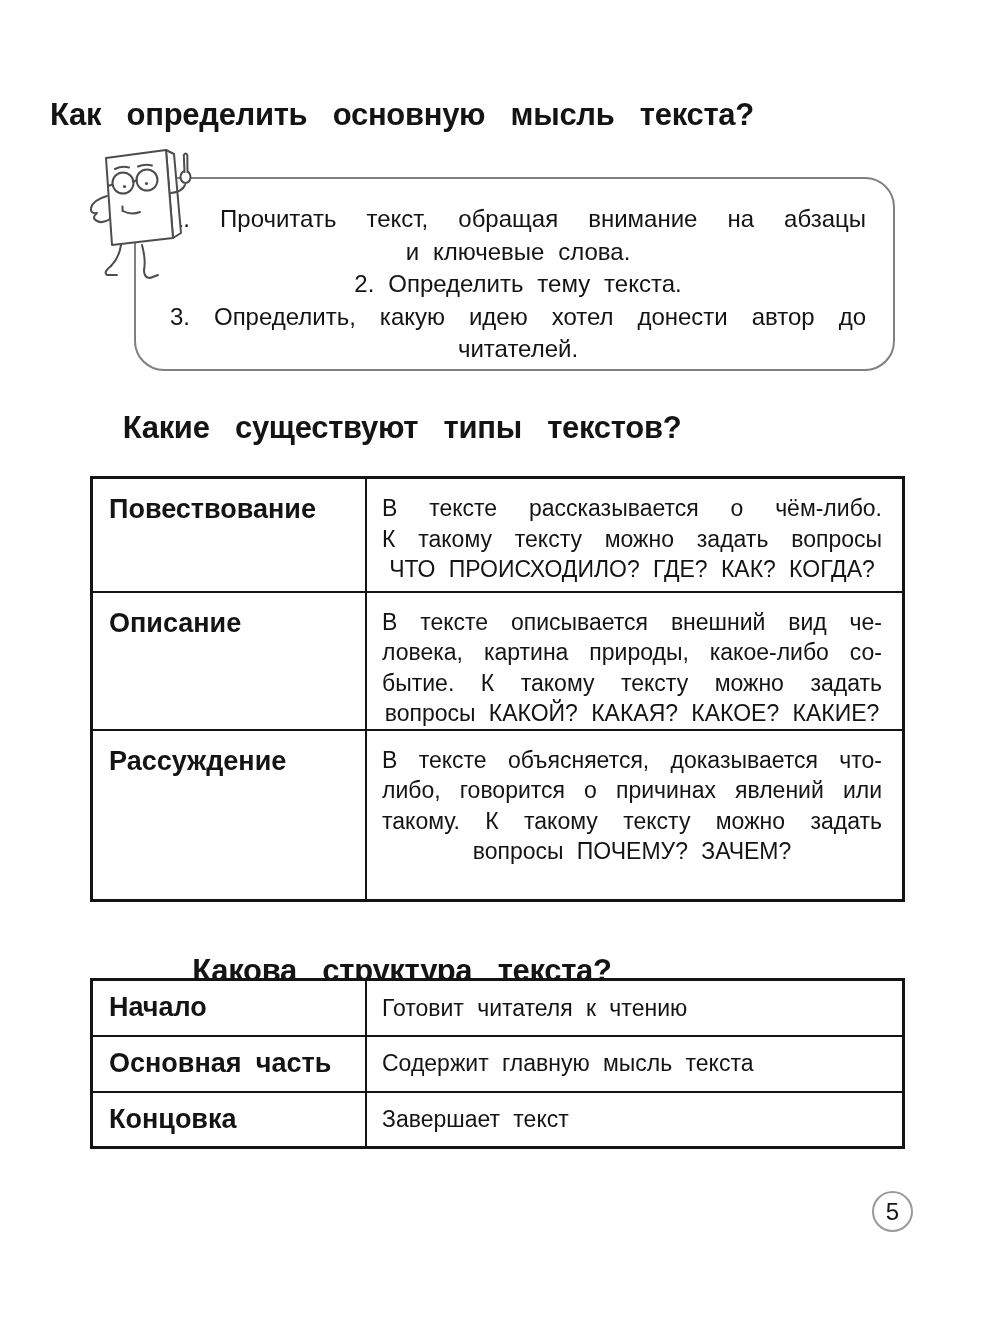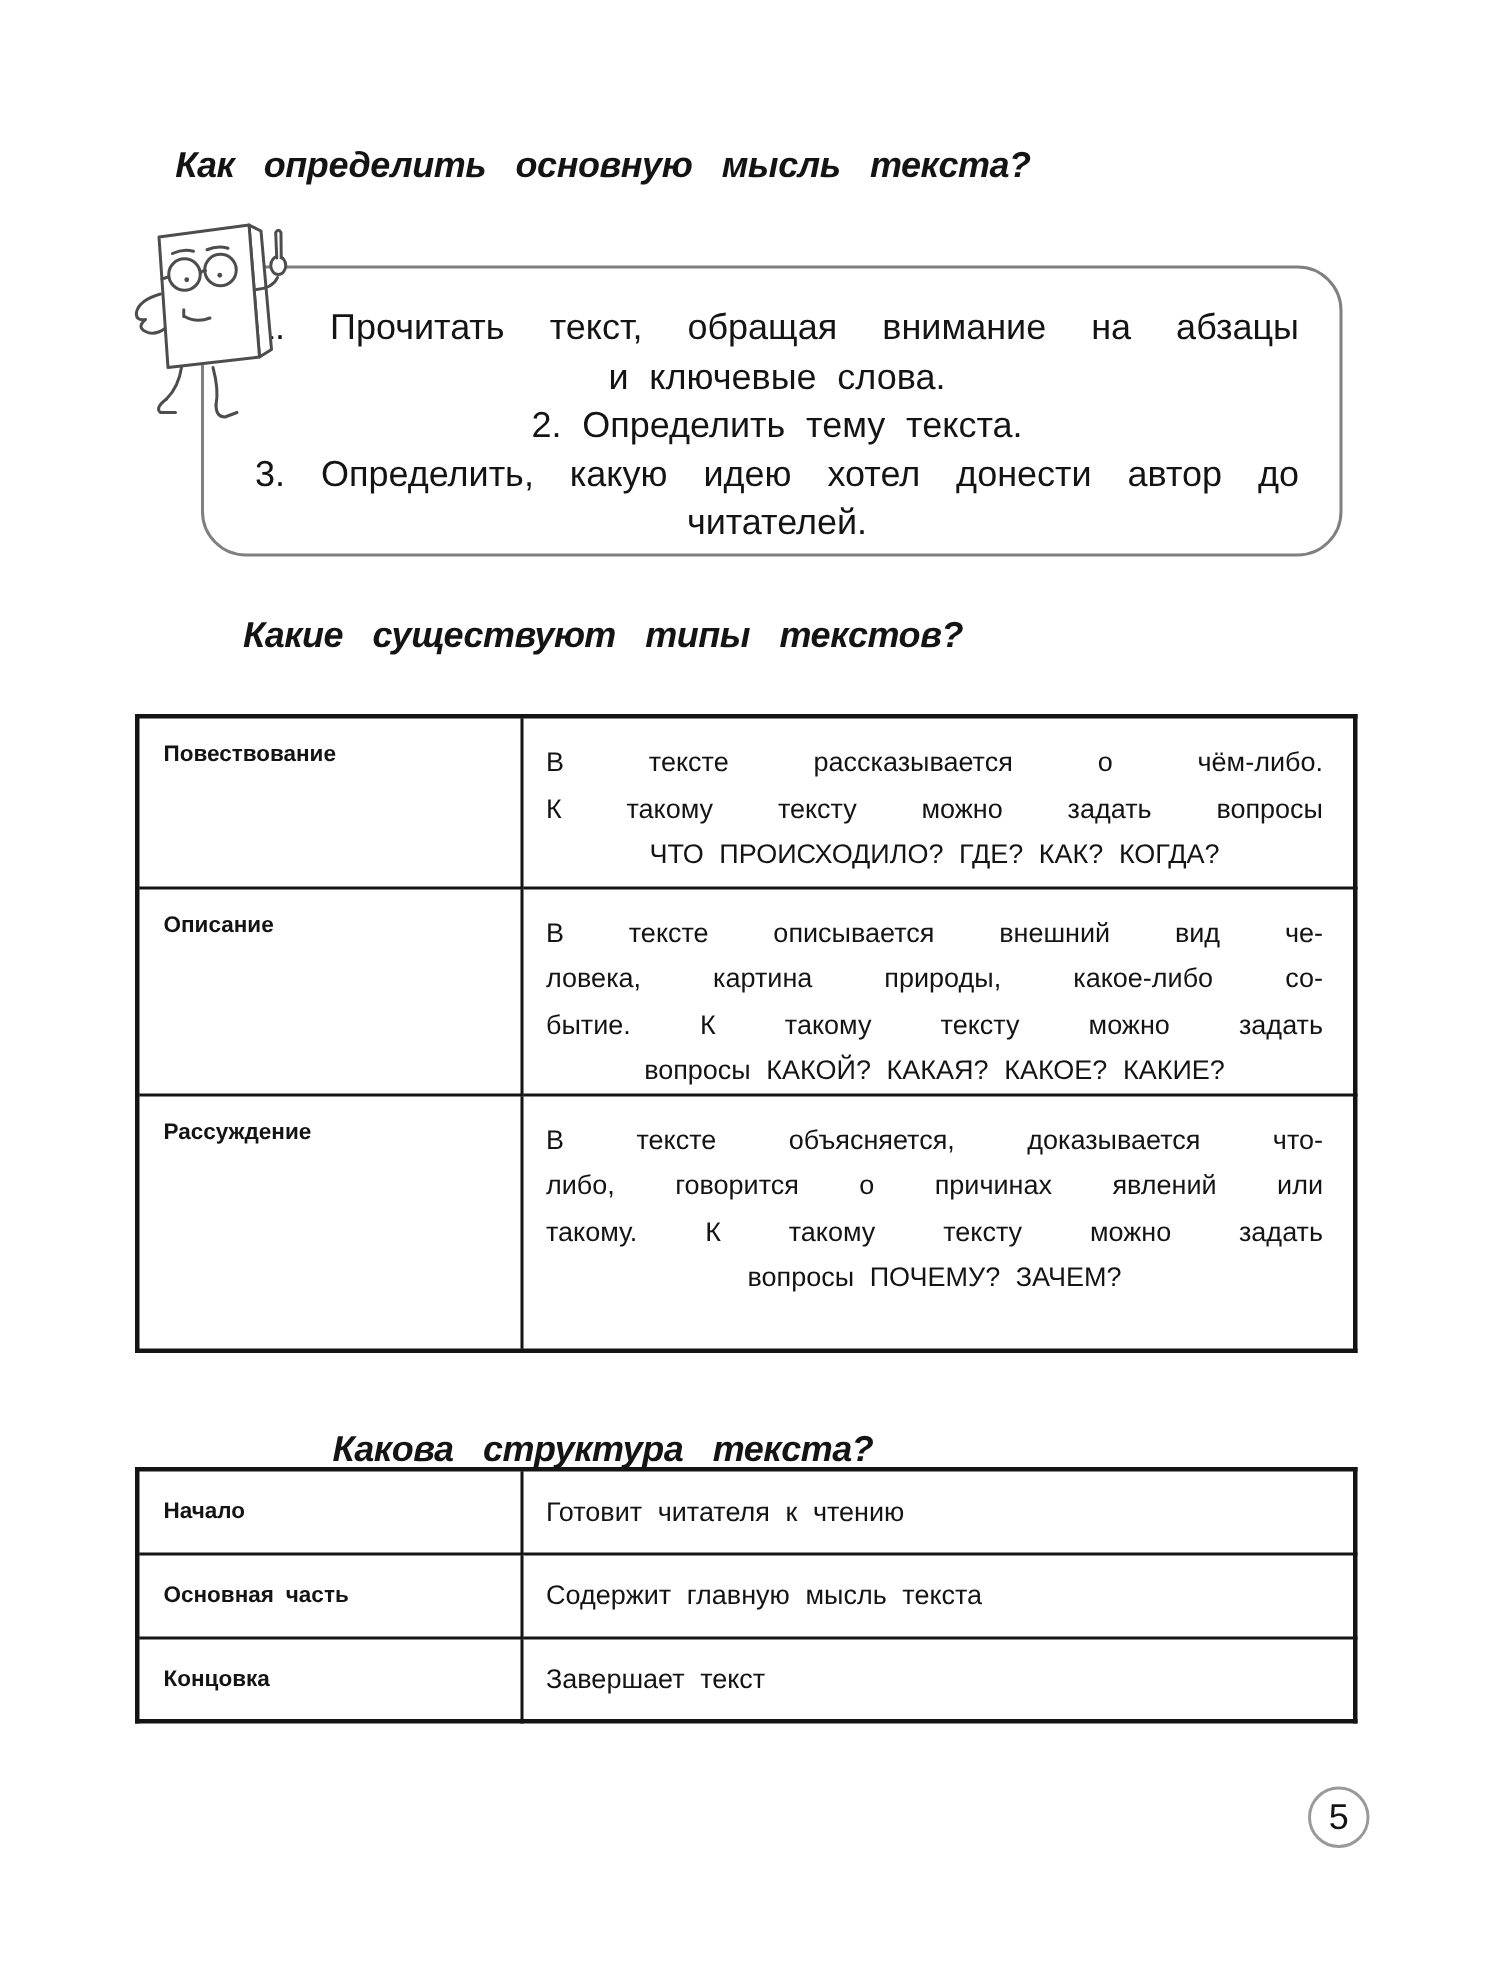--- a/index.html
+++ b/index.html
@@ -7,24 +7,23 @@
     position:relative;
     width:1000px;height:1317px;
     background:#ffffff;
     font-family:"Liberation Sans","DejaVu Sans",sans-serif;
     color:#141414;
     overflow:hidden;
   }
   .heading{
     position:absolute;left:0;width:804px;
     text-align:center;
-    font-size:24px;font-weight:700;
+    font-size:31px;font-weight:700;
     word-spacing:0.55em;letter-spacing:-0.3px;
     white-space:nowrap;
-    font-style:italic;
   }
   .h1{top:97px;}
   .h2{top:410px;}
   .h3{top:913px;margin-top:40px;}
 
   
   .intro-box{
     position:absolute;left:134px;top:177px;
     width:761px;height:194px;
     border:2px solid #808080;
@@ -51,27 +50,27 @@
     table-layout:fixed;
     background:#fff;
   }
   table.grid,
   table.grid td{border:2.5px solid #141414;}
   table.grid{border-width:3px;}
   .types-table{top:476px;}
   .structure-table{top:978px;}
   td.term-cell{
     width:236px;
-    font-weight:700;font-size:15px;
-    padding:15px 2px 0 16px;
+    font-weight:700;font-size:27px;
+    padding:15px 20px 0 16px;
     vertical-align:top;
     word-spacing:0.25em;
   }
   td.desc-cell{
-    font-size:18px;line-height:30.5px;
+    font-size:23px;line-height:30.5px;
     padding:14px 20px 0 15px;
     vertical-align:top;
     word-spacing:0.3em;
   }
   .types-table tr:nth-child(1){height:114px;}
   .types-table tr:nth-child(2){height:138px;}
   .types-table tr:nth-child(3){height:171px;}
 
   .structure-table tr{height:56px;}
   .structure-table td.term-cell{vertical-align:middle;padding-top:0;}

